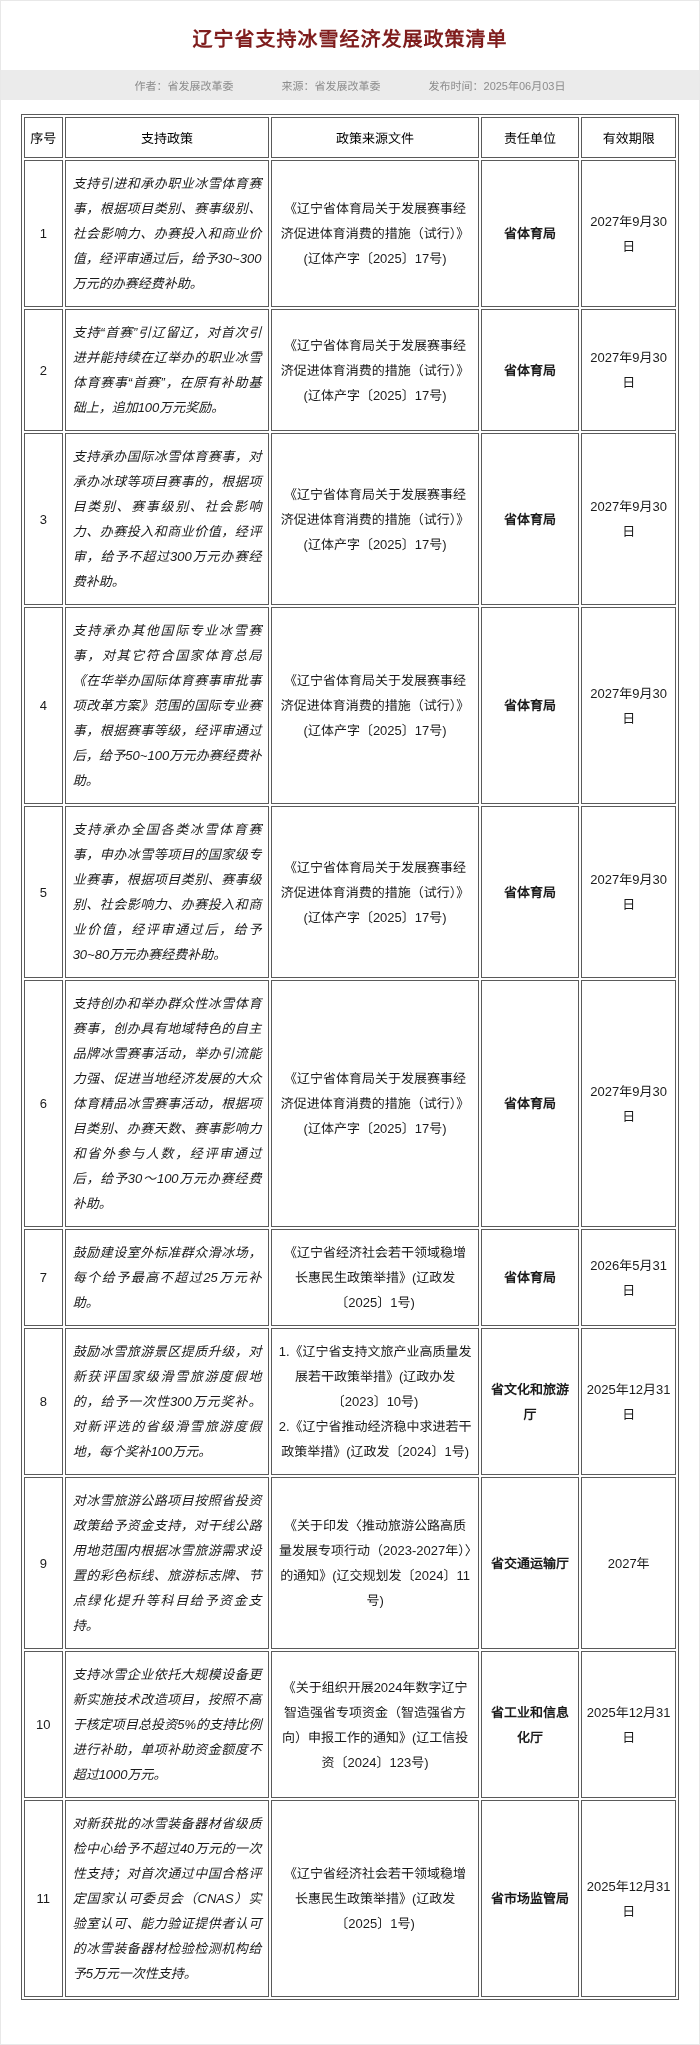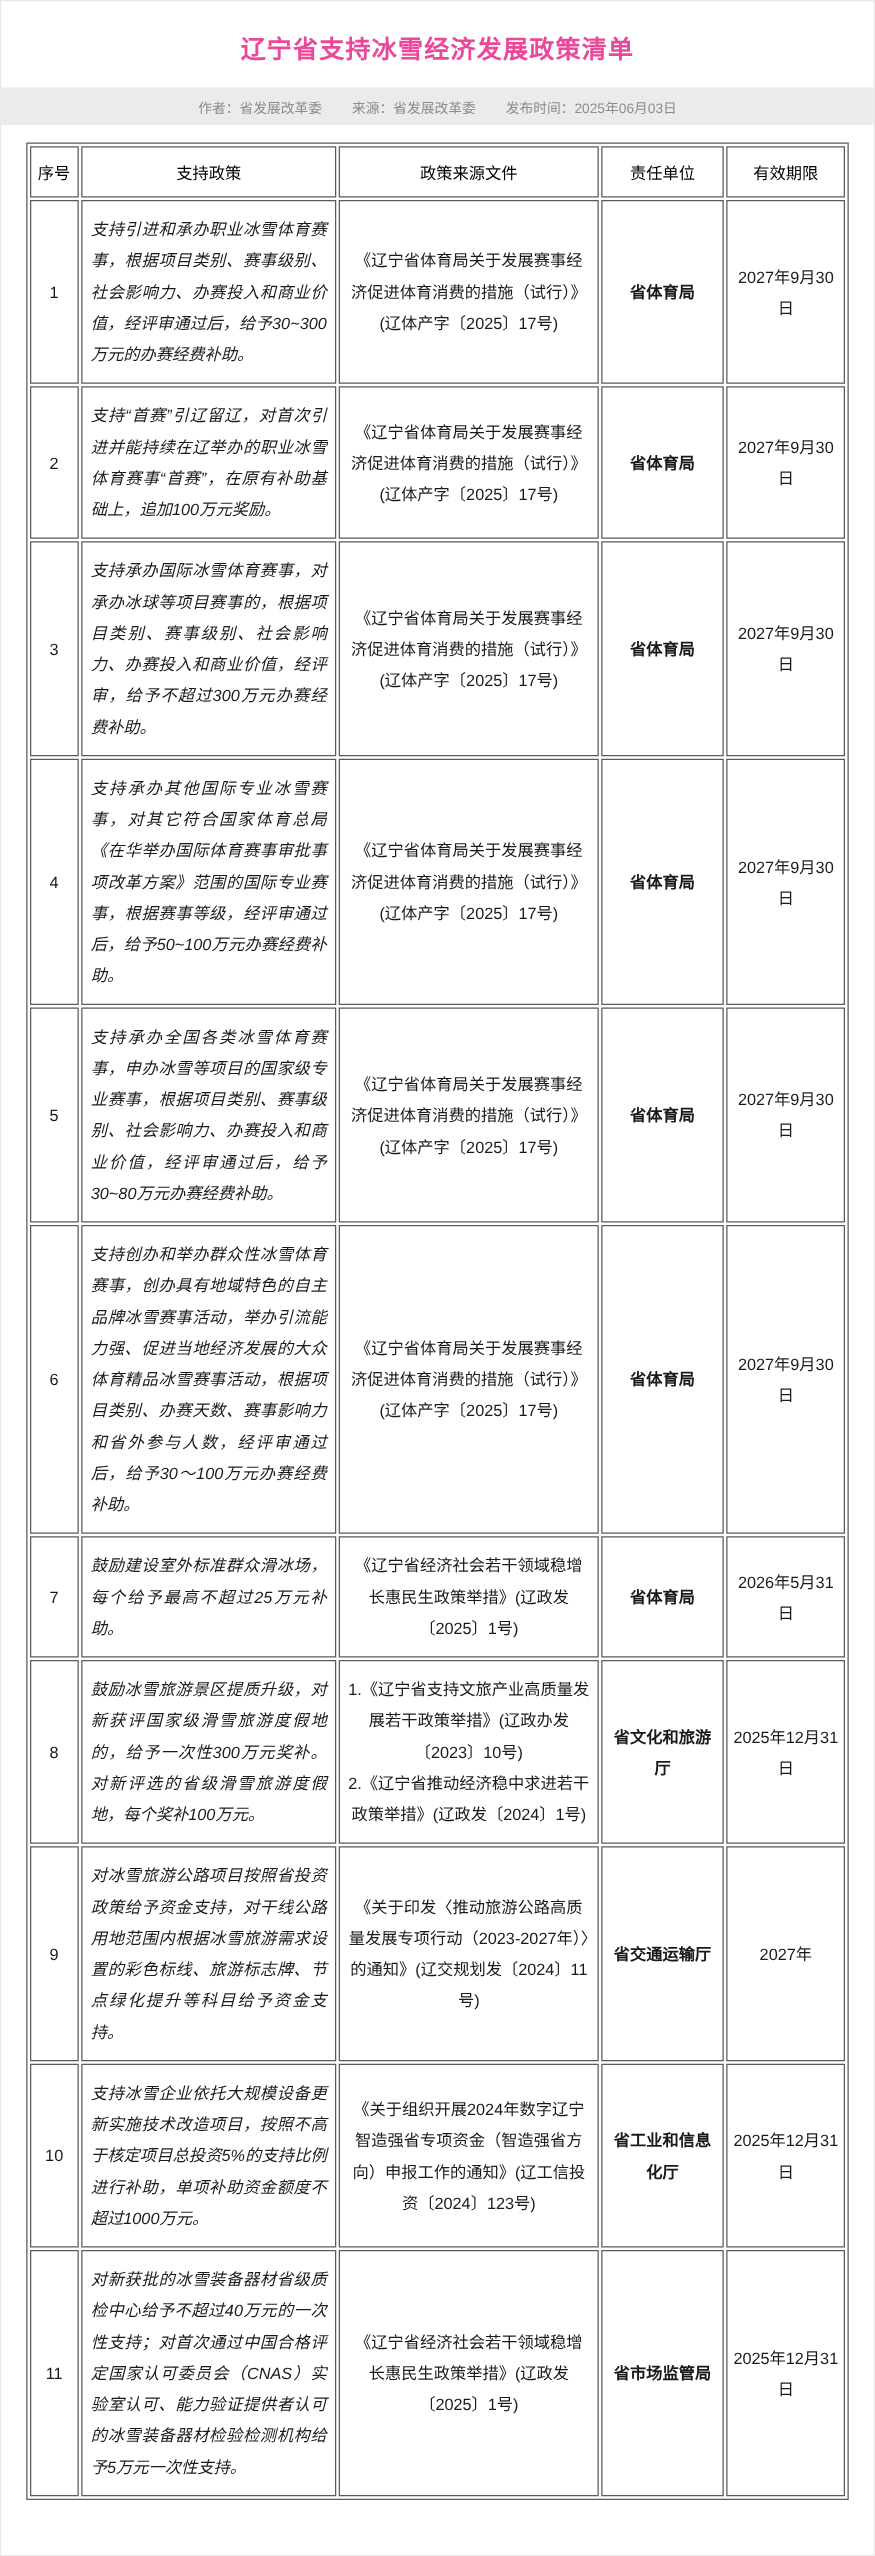--- a/index.html
+++ b/index.html
@@ -11,35 +11,35 @@
   .page {
     width: 700px;
     min-height: 2045px;
     margin: 0 auto;
     background: #ffffff;
     border: 1px solid #e8e8e8;
     padding-bottom: 30px;
   }
   .article-title {
     text-align: center;
-    color: #ec4899;
+    color: #7f1d1d;
     font-size: 20px;
     font-weight: bold;
     padding: 22px 20px 18px 20px;
     letter-spacing: 1px;
   }
   .meta-bar {
     background: #ebebeb;
     color: #8c8c8c;
     font-size: 11px;
     text-align: center;
     padding: 7px 0;
     display: flex;
     justify-content: center;
-    gap: 24px;
+    gap: 48px;
   }
   .meta-bar span { white-space: nowrap; }
   .intro {
     font-size: 14px;
     line-height: 1.75;
     text-align: justify;
     text-indent: 2em;
     padding: 16px 22px 4px 22px;
     color: #000;
   }

